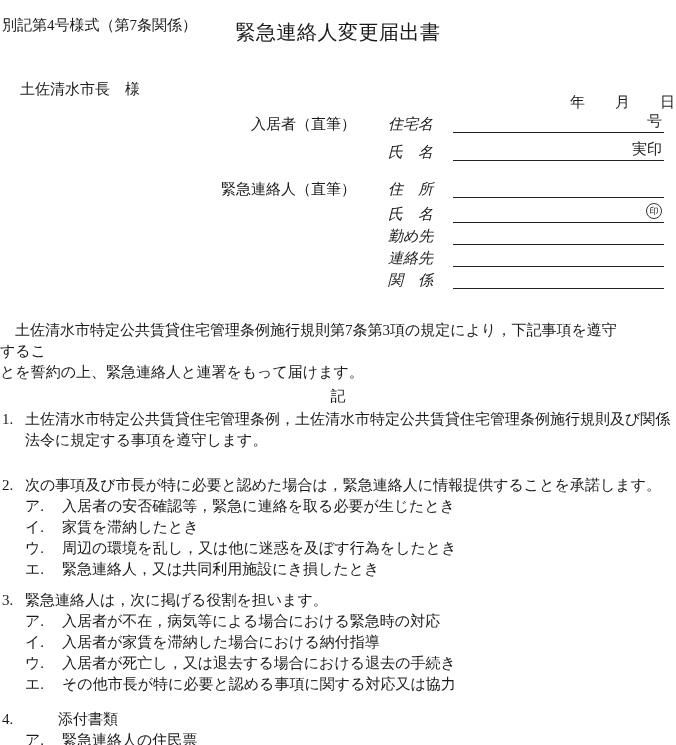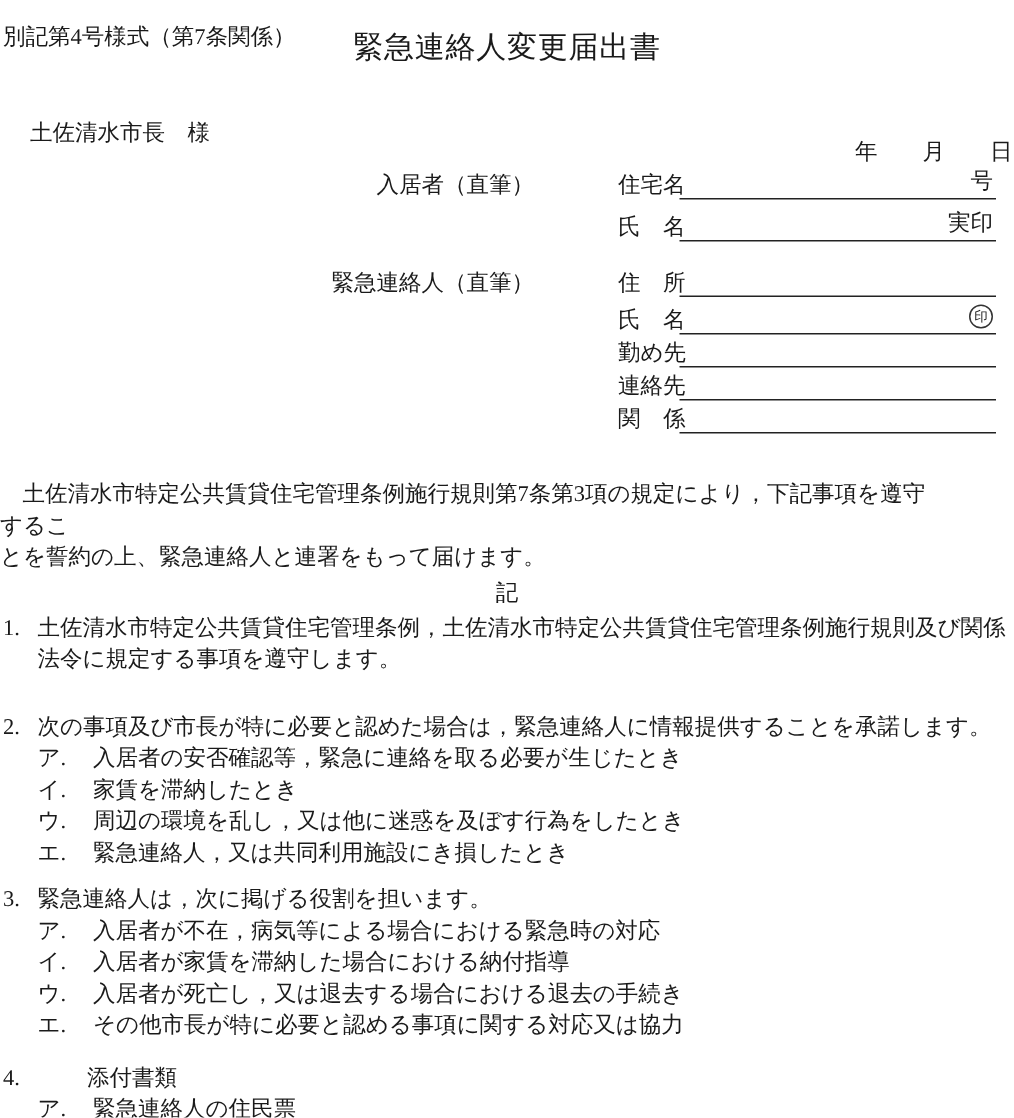--- a/index.html
+++ b/index.html
@@ -11,21 +11,21 @@
   }
   .page { position: relative; width: 676px; height: 745px; font-size: 15px; line-height: 20px; }
 
   .note      { position: absolute; top: 4px;  left: 2px; margin-top: 11px; }
   .title     { position: absolute; top: 22px; left: 0; width: 100%; text-align: center; font-size: 20px; letter-spacing: 0.5px; }
   .date      { position: absolute; top: 44px; right: 1px; margin-top: 48px; }
   .addressee { position: absolute; top: 79px; left: 20px; text-align: center; }
 
   .frow   { position: absolute; left: 0; width: 628px; height: 22px; }
   .glabel { position: absolute; right: 272px; top: 3px; white-space: nowrap; }
-  .flabel { position: absolute; left: 412px; top: 3px; white-space: nowrap; }
+  .flabel { position: absolute; left: 388px; top: 3px; white-space: nowrap; font-style: italic; }
   .fline  { position: absolute; left: 453px; width: 211px; top: 0; height: 22px; border-bottom: 1.5px solid #222; }
   .suffix { position: absolute; right: 2px; bottom: 1px; white-space: nowrap; }
   .seal   {
     position: absolute; right: 2px; bottom: 3px;
     width: 16px; height: 16px; border: 1px solid #333; border-radius: 50%;
     font-size: 9px; line-height: 15px; text-align: center;
   }
 
   .para { position: absolute; top: 320px; left: 0; width: 620px; line-height: 21px; white-space: pre-line; }
   .ki   { position: absolute; top: 386px; left: 0; width: 100%; text-align: center; }

